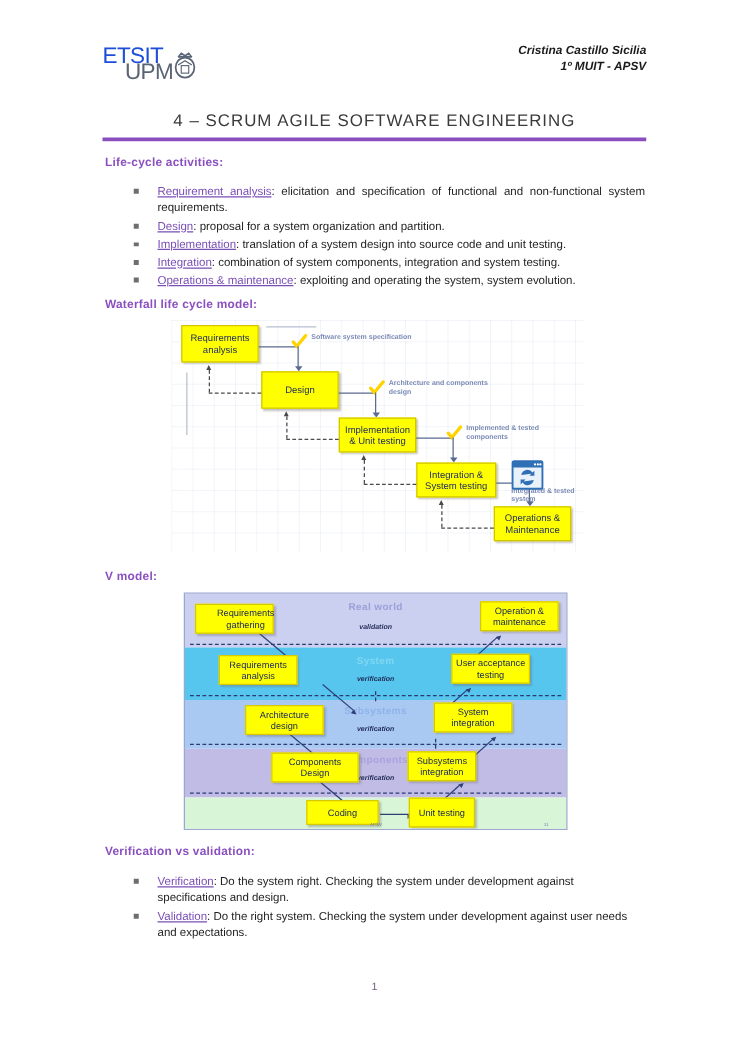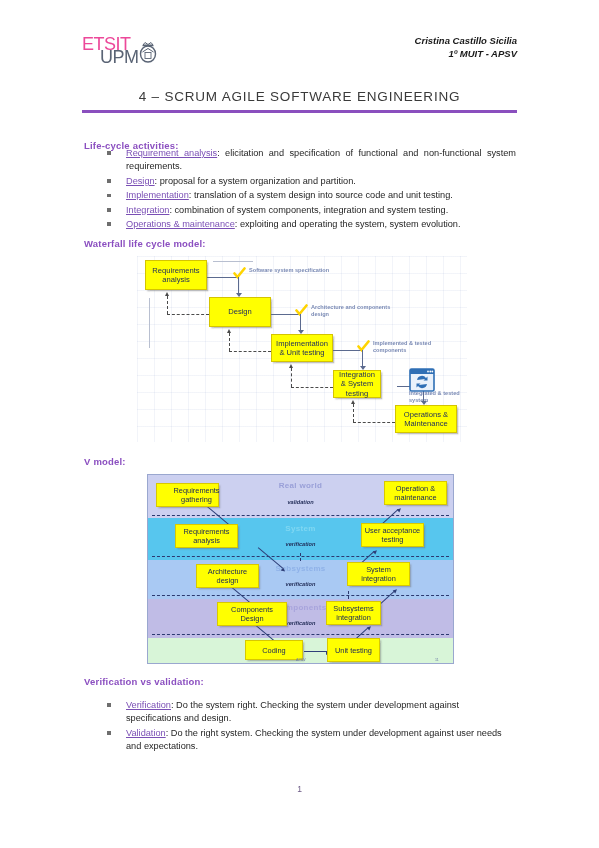--- a/index.html
+++ b/index.html
@@ -31,21 +31,21 @@
     left: 82px; top: 34px;
     width: 96px; height: 34px;
   }
   .logo-etsit {
     position: absolute;
     left: 0; top: 0;
     font-family: "Liberation Sans", sans-serif;
     font-size: 18px;
     font-weight: 400;
     letter-spacing: -0.5px;
-    color: #ec4899;
+    color: #1d4ed8;
   }
   .logo-upm {
     position: absolute;
     left: 18px; top: 13px;
     font-family: "Liberation Sans", sans-serif;
     font-size: 18px;
     font-weight: 400;
     letter-spacing: -0.5px;
     color: #5a6475;
   }
@@ -306,21 +306,21 @@
     </div>
     <div id="author-block">
       <div>Cristina Castillo Sicilia</div>
       <div>1º MUIT - APSV</div>
     </div>
   </div>
 
   <div id="doc-title">4 – SCRUM AGILE SOFTWARE ENGINEERING</div>
   <div id="title-rule"></div>
 
-  <div class="section-heading" style="top:125px;margin-top:15px;">Life-cycle activities:</div>
+  <div class="section-heading" style="top:125px;">Life-cycle activities:</div>
 
   <div class="bullet-list" style="top:147px;">
     <div class="bullet-row justified">
       <span class="sq"></span>
       <span class="term">Requirement analysis</span><span>: elicitation and specification of functional and non-functional system requirements.</span>
     </div>
     <div class="bullet-row">
       <span class="sq"></span>
       <span class="term">Design</span><span>: proposal for a system organization and partition.</span>
     </div>
@@ -369,21 +369,21 @@
     <div class="wbox" style="left:134px; top:78px; width:62px; height:28px;">Implementation &amp; Unit testing</div>
 
     <div class="solid-line" style="left:196px; top:94px; width:28px; height:1.3px;"></div>
     <svg class="check" style="left:220px; top:84px;" viewBox="0 0 13 13">
       <path d="M1.5 6.5 L4.5 10 L11.5 1.5" stroke="#ffd400" stroke-width="2.6" fill="none" stroke-linecap="round"></path>
     </svg>
     <div class="wnote" style="left:236px; top:84px; width:92px;">Implemented &amp; tested components</div>
     <div class="solid-line" style="left:225px; top:94px; width:1.3px; height:17px;"></div>
     <div class="arrow-d" style="left:222.5px; top:110px;"></div>
 
-    <div class="wbox" style="left:196px; top:114px; width:48px; height:28px;text-align:center;">Integration &amp; System testing</div>
+    <div class="wbox" style="left:196px; top:114px; width:64px; height:28px;text-align:center;">Integration &amp; System testing</div>
 
     <div class="solid-line" style="left:260px; top:130px; width:25px; height:1.3px;"></div>
     <svg class="check" style="left:281px; top:120px;" viewBox="0 0 13 13">
       <path d="M1.5 6.5 L4.5 10 L11.5 1.5" stroke="#ffd400" stroke-width="2.6" fill="none" stroke-linecap="round"></path>
     </svg>
     <div class="wnote" style="left:272px; top:134px; width:60px;">Integrated &amp; tested system</div>
     <div class="solid-line" style="left:286px; top:130px; width:1.3px; height:16px;"></div>
     <div class="arrow-d" style="left:283.5px; top:145px;"></div>
 
     <svg id="win-icon" viewBox="0 0 26 26">

